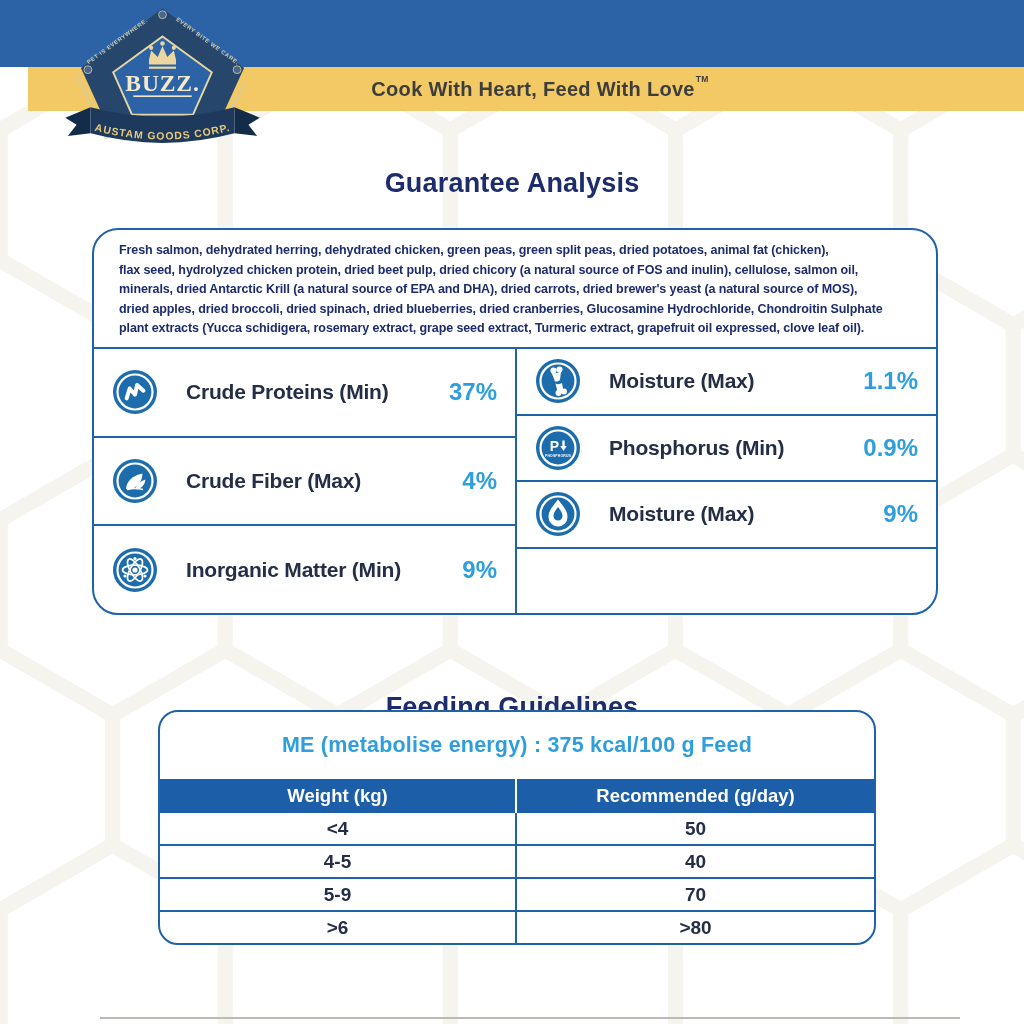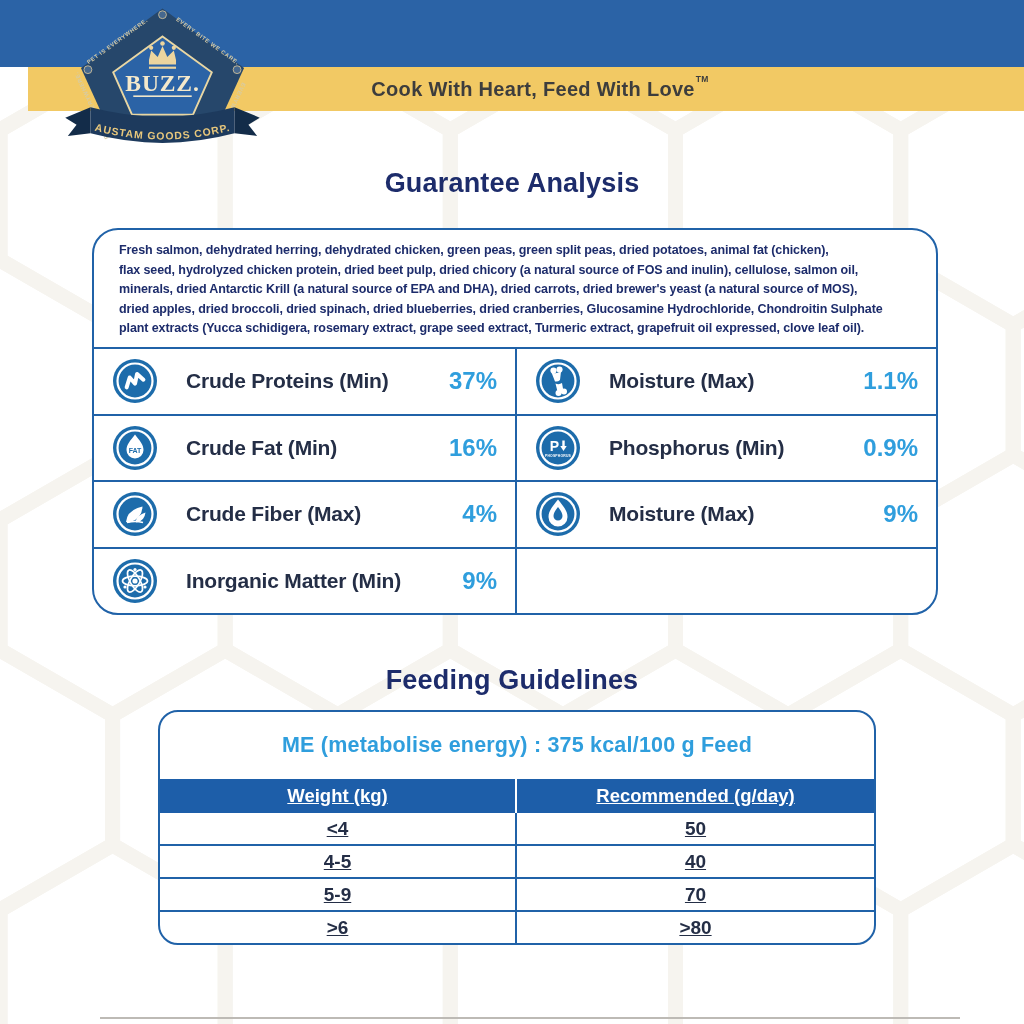--- a/index.html
+++ b/index.html
@@ -17,21 +17,21 @@
   .goldbar { position:absolute; top:67px; left:0; right:0; height:44px; background:var(--bar-gold,#f2c964); z-index:2;
              display:flex; align-items:center; justify-content:center;margin-left:28px; }
   .tagline { font-size:20px; font-weight:700; color:var(--tagline,#3d3d3d); letter-spacing:0.3px; padding-left:28px; }
   .tm { font-size:8.5px; font-weight:700; vertical-align:top; position:relative; top:-4px; margin-left:1px; }
 
   .logo { position:absolute; left:60px; top:6px; width:205px; height:auto; z-index:3; }
 
   .section-title { position:absolute; left:0; width:100%; margin:0; text-align:center;
                    font-size:27px; font-weight:700; color:var(--navy,#1d2c6b); z-index:1; letter-spacing:0.2px; }
   #ga-title { top:168px; }
-  #fg-title { top:665px; }
+  #fg-title { top:692px; }
 
   
   .analysis-box { position:absolute; left:92px; top:228px; width:846px; height:387px; box-sizing:border-box;
                   border:2px solid var(--border,#2062a8); border-radius:26px; background:#fff; z-index:1; overflow:hidden; }
   .ingredients { height:117px; box-sizing:border-box; margin:0; padding:11px 24px 0 25px; overflow:hidden;
                  font-size:12.5px; font-weight:700; letter-spacing:-0.1px; line-height:19.6px;
                  color:var(--navy,#1d2c6b); white-space:pre-line; }
   .agrid { position:absolute; top:117px; left:0; right:0; bottom:0; border-top:2px solid var(--border,#2062a8); display:flex; }
   .acol { width:50%; display:flex; flex-direction:column; box-sizing:border-box; }
   .acol.right { border-left:2px solid var(--border,#2062a8); }
@@ -41,21 +41,21 @@
   .nutrient-label { flex:1; font-size:21px; font-weight:700; color:var(--label,#242e46); letter-spacing:-0.2px; }
   .nutrient-value { font-size:24px; font-weight:700; color:var(--accent,#2f9edd); }
 
   
   .feeding-box { position:absolute; left:158px; top:710px; width:718px; height:235px; box-sizing:border-box;
                  border:2px solid var(--border,#2062a8); border-radius:20px; background:#fff; z-index:1;
                  overflow:hidden; display:flex; flex-direction:column; }
   .me-line { height:67px; flex:none; display:flex; align-items:center; justify-content:center;
              font-size:21.5px; font-weight:700; color:var(--accent,#2f9edd); letter-spacing:0.2px; }
   .fhead { height:34px; flex:none; background:var(--header-bg,#1d5ea9); display:flex; }
-  .fcell { width:50%; display:flex; align-items:center; justify-content:center; box-sizing:border-box;text-decoration:underline; }
+  .fcell { width:50%; display:flex; align-items:center; justify-content:center; box-sizing:border-box; }
   .fhead .fcell { color:#ffffff; font-size:18.5px; font-weight:700; }
   .fhead .fcell:first-child { border-right:2px solid #ffffff; }
   .fbody { flex:1; display:flex; flex-direction:column; }
   .frow { flex:1; display:flex; }
   .frow:not(:last-child) { border-bottom:2px solid var(--border,#2062a8); }
   .frow .fcell:first-child { border-right:2px solid var(--border,#2062a8); }
   .frow .fcell { font-size:19px; font-weight:700; color:var(--label,#242e46); }
 
   .bottom-line { position:absolute; left:100px; top:1017px; width:860px; height:2px; background:#bdbab5; z-index:1; }
 </style>
@@ -178,30 +178,20 @@
             <circle cx="23" cy="23" r="17.5" fill="none" stroke="#fff" stroke-width="2.2"></circle>
           <path d="M13.5,27.5 L18.5,18.5 L22.5,25.5 L26.5,16.5 L31.5,23.5" stroke="#fff" stroke-width="4" fill="none" stroke-linecap="round" stroke-linejoin="round" transform="rotate(-12 23 23)"></path>
         </svg>
         <span class="nutrient-label">Crude Proteins (Min)</span>
         <span class="nutrient-value">37%</span>
       </div>
       <div class="arow bordered">
         <svg class="nutrient-icon" viewBox="0 0 46 46">
           <circle cx="23" cy="23" r="22" fill="#1d6cab"></circle>
             <circle cx="23" cy="23" r="17.5" fill="none" stroke="#fff" stroke-width="2.2"></circle>
-          <path d="M23,9.5 C27.5,15.5 31.5,19.5 31.5,25 a8.5,8.5 0 1,1 -17,0 C14.5,19.5 18.5,15.5 23,9.5 Z" fill="#fff"></path>
-          <text x="23" y="27.5" text-anchor="middle" font-size="7" font-weight="bold" fill="#1d6cab" font-family="Liberation Sans, sans-serif">FAT</text>
-        </svg>
-        <span class="nutrient-label">Crude Fat (Min)</span>
-        <span class="nutrient-value">16%</span>
-      </div>
-      <div class="arow bordered">
-        <svg class="nutrient-icon" viewBox="0 0 46 46">
-          <circle cx="23" cy="23" r="22" fill="#1d6cab"></circle>
-            <circle cx="23" cy="23" r="17.5" fill="none" stroke="#fff" stroke-width="2.2"></circle>
           <path d="M14,31 Q15,19 30.5,15.5 Q30,28 17.5,31.5 Z" fill="#fff"></path>
           <path d="M24.5,31.5 Q32.5,30 33.5,21.5 Q25.5,24 23.5,30 Z" fill="#fff"></path>
           <path d="M15,31.5 Q23,29.5 31,31.5" stroke="#fff" stroke-width="1.6" fill="none"></path>
         </svg>
         <span class="nutrient-label">Crude Fiber (Max)</span>
         <span class="nutrient-value">4%</span>
       </div>
       <div class="arow">
         <svg class="nutrient-icon" viewBox="0 0 46 46">
           <circle cx="23" cy="23" r="22" fill="#1d6cab"></circle>

